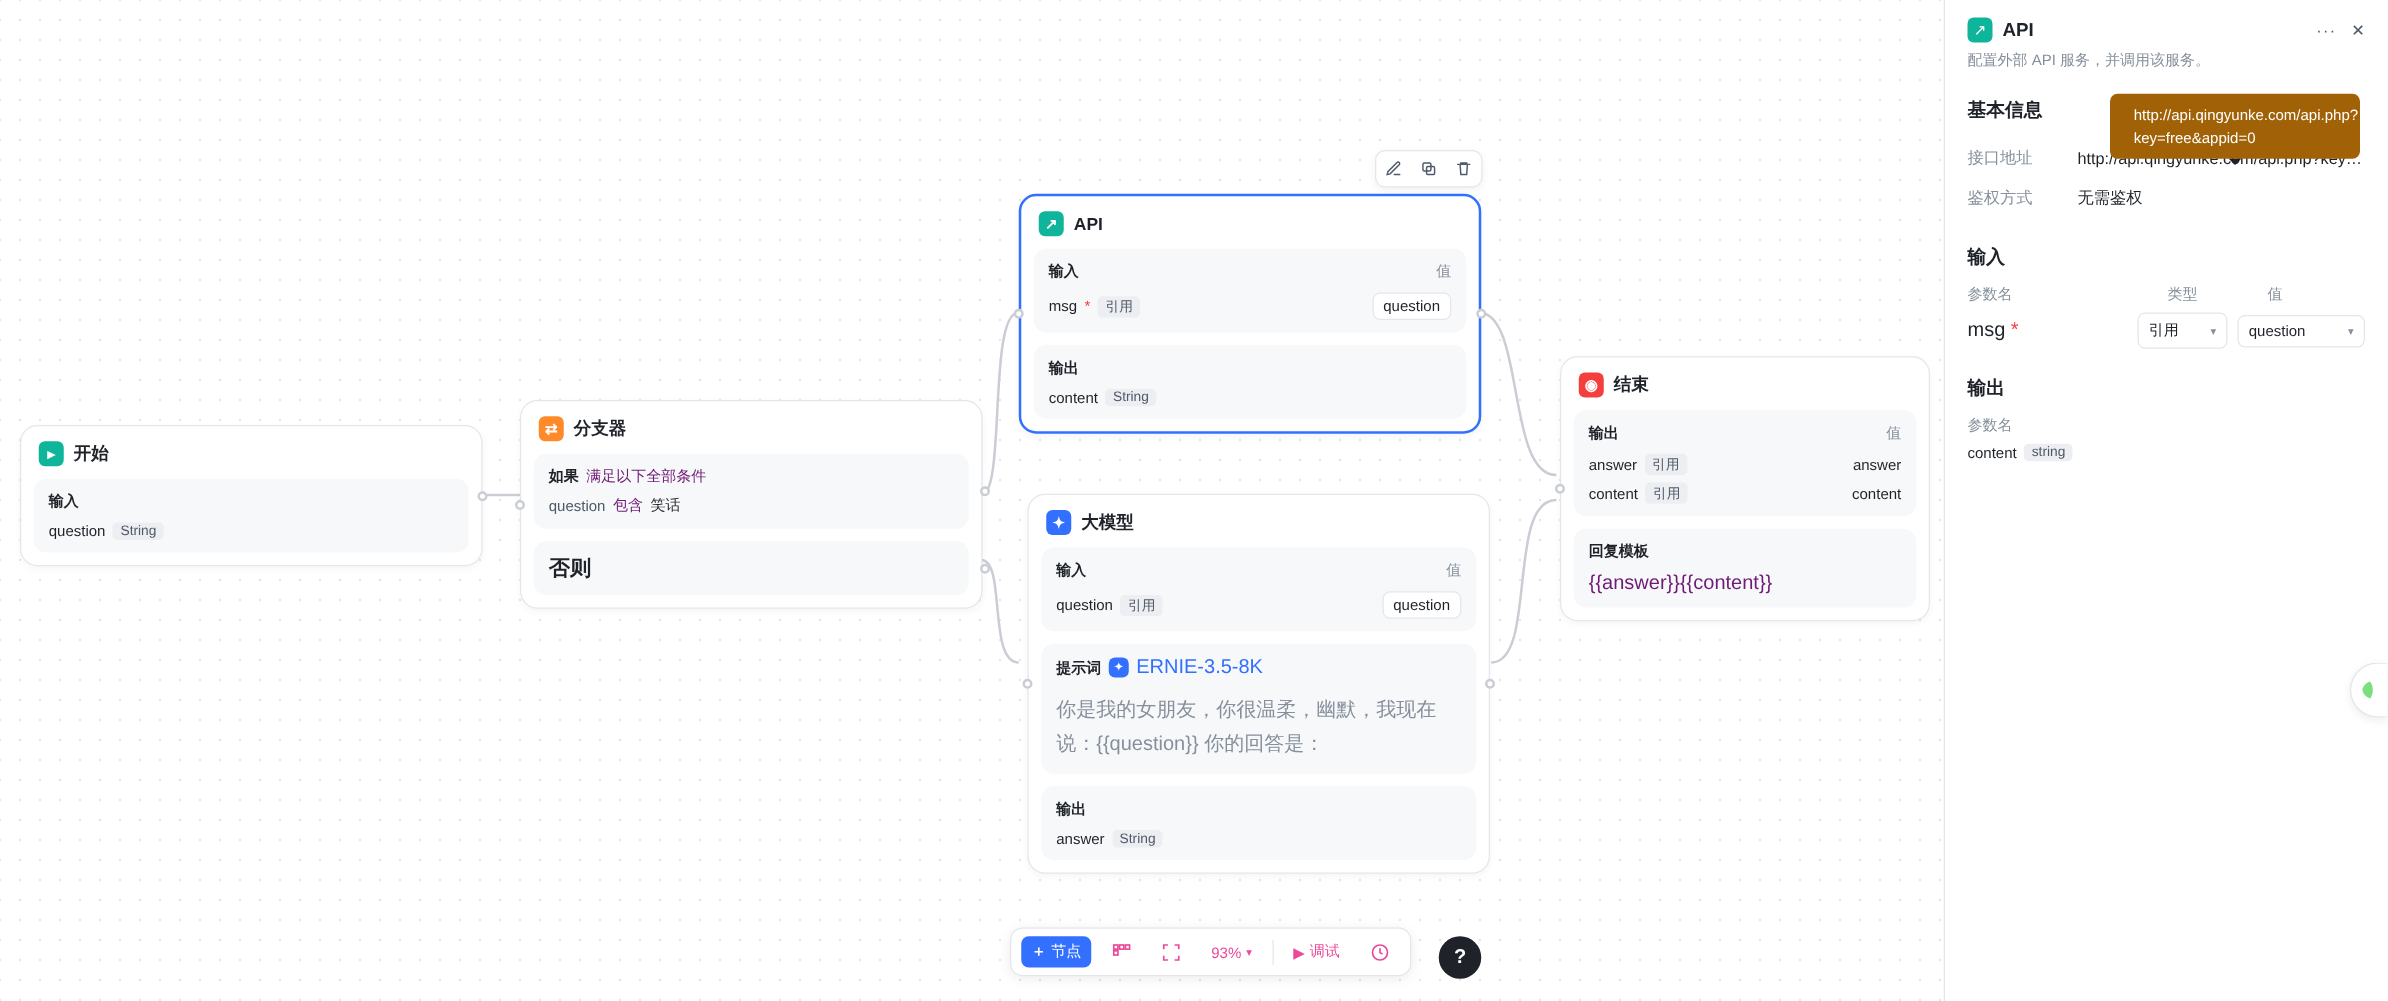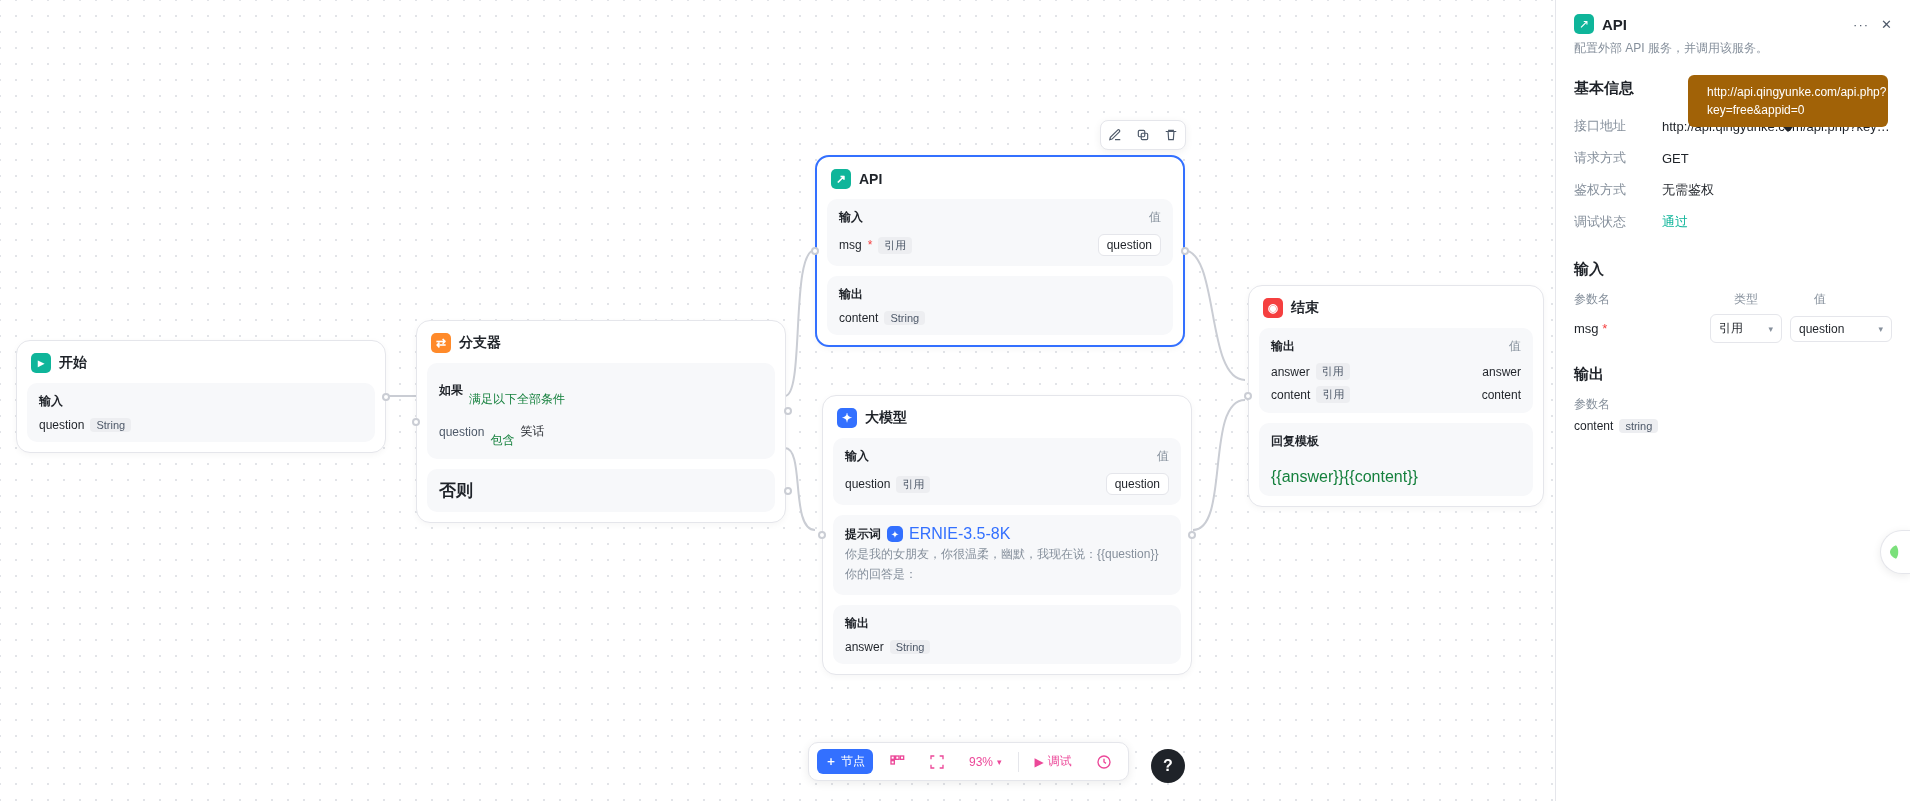--- a/index.html
+++ b/index.html
@@ -10,21 +10,21 @@
 .node-header { display: flex; align-items: center; gap: 8px; padding: 12px 14px 10px; font-weight: 600; font-size: 14px; }
 .ico { width: 20px; height: 20px; border-radius: 5px; display: inline-flex; align-items: center; justify-content: center; color: #fff; font-size: 12px; flex-shrink: 0; }
 .ico.teal { background: #0fb59a; }
 .ico.orange { background: #ff8a2a; }
 .ico.blue { background: #3370ff; }
 .ico.red { background: #f53f3f; }
 .section { margin: 0 10px 10px; background: #f7f8fa; border-radius: 10px; padding: 10px 12px; }
 .sec-head { font-weight: 600; font-size: 12px; margin-bottom: 8px; display: flex; }
 .sec-head .col2 { margin-left: auto; font-weight: 400; color: #86909c; font-size: 12px; }
 .row { display: flex; align-items: center; gap: 6px; font-size: 12px; flex-wrap: wrap; }
-.gray-text { color: #15803d; margin-top: 18px; }
+.gray-text { color: #701a75; }
 .tag { display: inline-block; background: #edeef1; border-radius: 4px; padding: 1px 6px; font-size: 11px; color: #4e5969; }
 .badge-box { background: #fff; border: 1px solid #e5e6eb; border-radius: 6px; padding: 3px 8px; font-size: 12px; }
 .req { color: #f53f3f; }
 .cond-line { display: flex; align-items: center; gap: 6px; font-size: 12px; color: #4e5969; margin-top: 6px; }
 .port { position: absolute; width: 8px; height: 8px; background: #fff; border: 2px solid #cacdd4; border-radius: 50%; }
 .toolbar { position: absolute; background: #fff; border: 1px solid #e5e6eb; border-radius: 8px; display: flex; box-shadow: 0 2px 8px rgba(0,0,0,0.06); }
 .toolbar .btn { width: 28px; height: 28px; display: flex; align-items: center; justify-content: center; color: #4e5969; cursor: pointer; }
 .bottom-bar { position: absolute; bottom: 20px; left: 808px; display: flex; align-items: center; gap: 8px; background: #fff; border: 1px solid #e5e6eb; border-radius: 10px; padding: 6px 8px; box-shadow: 0 2px 10px rgba(0,0,0,0.08); font-size: 12px; }
 .bottom-bar .item { display: flex; align-items: center; gap: 4px; padding: 4px 8px; border-radius: 6px; cursor: pointer; color: #ec4899; }
 .bottom-bar .item.primary { background: #3370ff; color: #fff; }
@@ -41,21 +41,21 @@
 .kv .k { color: #86909c; width: 88px; flex-shrink: 0; }
 .kv .v { flex: 1; white-space: nowrap; overflow: hidden; text-overflow: ellipsis; }
 .pass { color: #0fb59a; }
 .edit-btn { width: 100%; border: 1px solid #e5e6eb; background: #fff; border-radius: 8px; padding: 8px; font-size: 13px; display: flex; align-items: center; justify-content: center; gap: 6px; cursor: pointer; margin-top: 8px; }
 .grid-head { display: flex; font-size: 12px; color: #86909c; margin-top: 10px; margin-bottom: 6px; }
 .grid-head div:nth-child(1){ width: 136px; }
 .grid-head div:nth-child(2){ width: 80px; margin-left: 24px; }
 .select-like { border: 1px solid #e5e6eb; border-radius: 6px; padding: 5px 8px; font-size: 12px; display: flex; align-items: center; justify-content: space-between; background: #fff; }
 .tooltip { position: absolute; background: #a16207; color: #fff; font-size: 12px; border-radius: 6px; padding: 8px 19px; line-height: 1.5; z-index: 50; }
 .tooltip::after { content: ""; position: absolute; left: 50%; bottom: -5px; margin-left: -5px; border: 5px solid transparent; border-top-color: #1f2329; border-bottom: none; }
-.prompt-text { color: #86909c; font-size: 12px; line-height: 1.7; margin-top: 1px; }
+.prompt-text { color: #86909c; font-size: 16px; line-height: 1.7; margin-top: 12px; }
 svg.edges { position: absolute; left: 0; top: 0; pointer-events: none; }
 </style>
 </head>
 <body>
 
 <div class="canvas">
 
   <svg class="edges" width="1555" height="801">
     <path d="M384 396 C 400 396, 400 396, 416 396" stroke="#cacdd4" stroke-width="2" fill="none"></path>
     <path d="M785 396 C 805 396, 790 250, 815 250" stroke="#cacdd4" stroke-width="2" fill="none"></path>
@@ -267,40 +267,32 @@
     </div>
   </div>
   <div class="side-desc">配置外部 API 服务，并调用该服务。</div>
 
   <div class="panel-section-title">基本信息</div>
   <div class="kv">
       <span class="k">接口地址</span>
       <span class="v">http://api.qingyunke.com/api.php?key=free...</span>
     </div>
   <div class="kv">
-      <span class="k">请求方式</span>
-      <span class="v">GET</span>
-    </div>
-  <div class="kv">
       <span class="k">鉴权方式</span>
       <span class="v">无需鉴权</span>
-    </div>
-  <div class="kv">
-      <span class="k">调试状态</span>
-      <span class="v pass">通过</span>
     </div>
 
   <div class="panel-section-title">输入</div>
   <div class="grid-head">
     <div>参数名</div>
     <div>类型</div>
     <div>值</div>
   </div>
   <div style="display:flex; gap:8px; align-items:center;">
-    <div style="width:128px; font-size:13px;"><span>msg</span> <span class="req">*</span></div>
+    <div style="width:128px; font-size:16px;"><span>msg</span> <span class="req">*</span></div>
     <div class="select-like" style="width:72px;">
         <span>引用</span>
         <span style="font-size:9px;color:#86909c;">▾</span>
       </div>
     <div class="select-like" style="flex:1;">
         <span>question</span>
         <span style="font-size:9px;color:#86909c;">▾</span>
       </div>
   </div>
 

